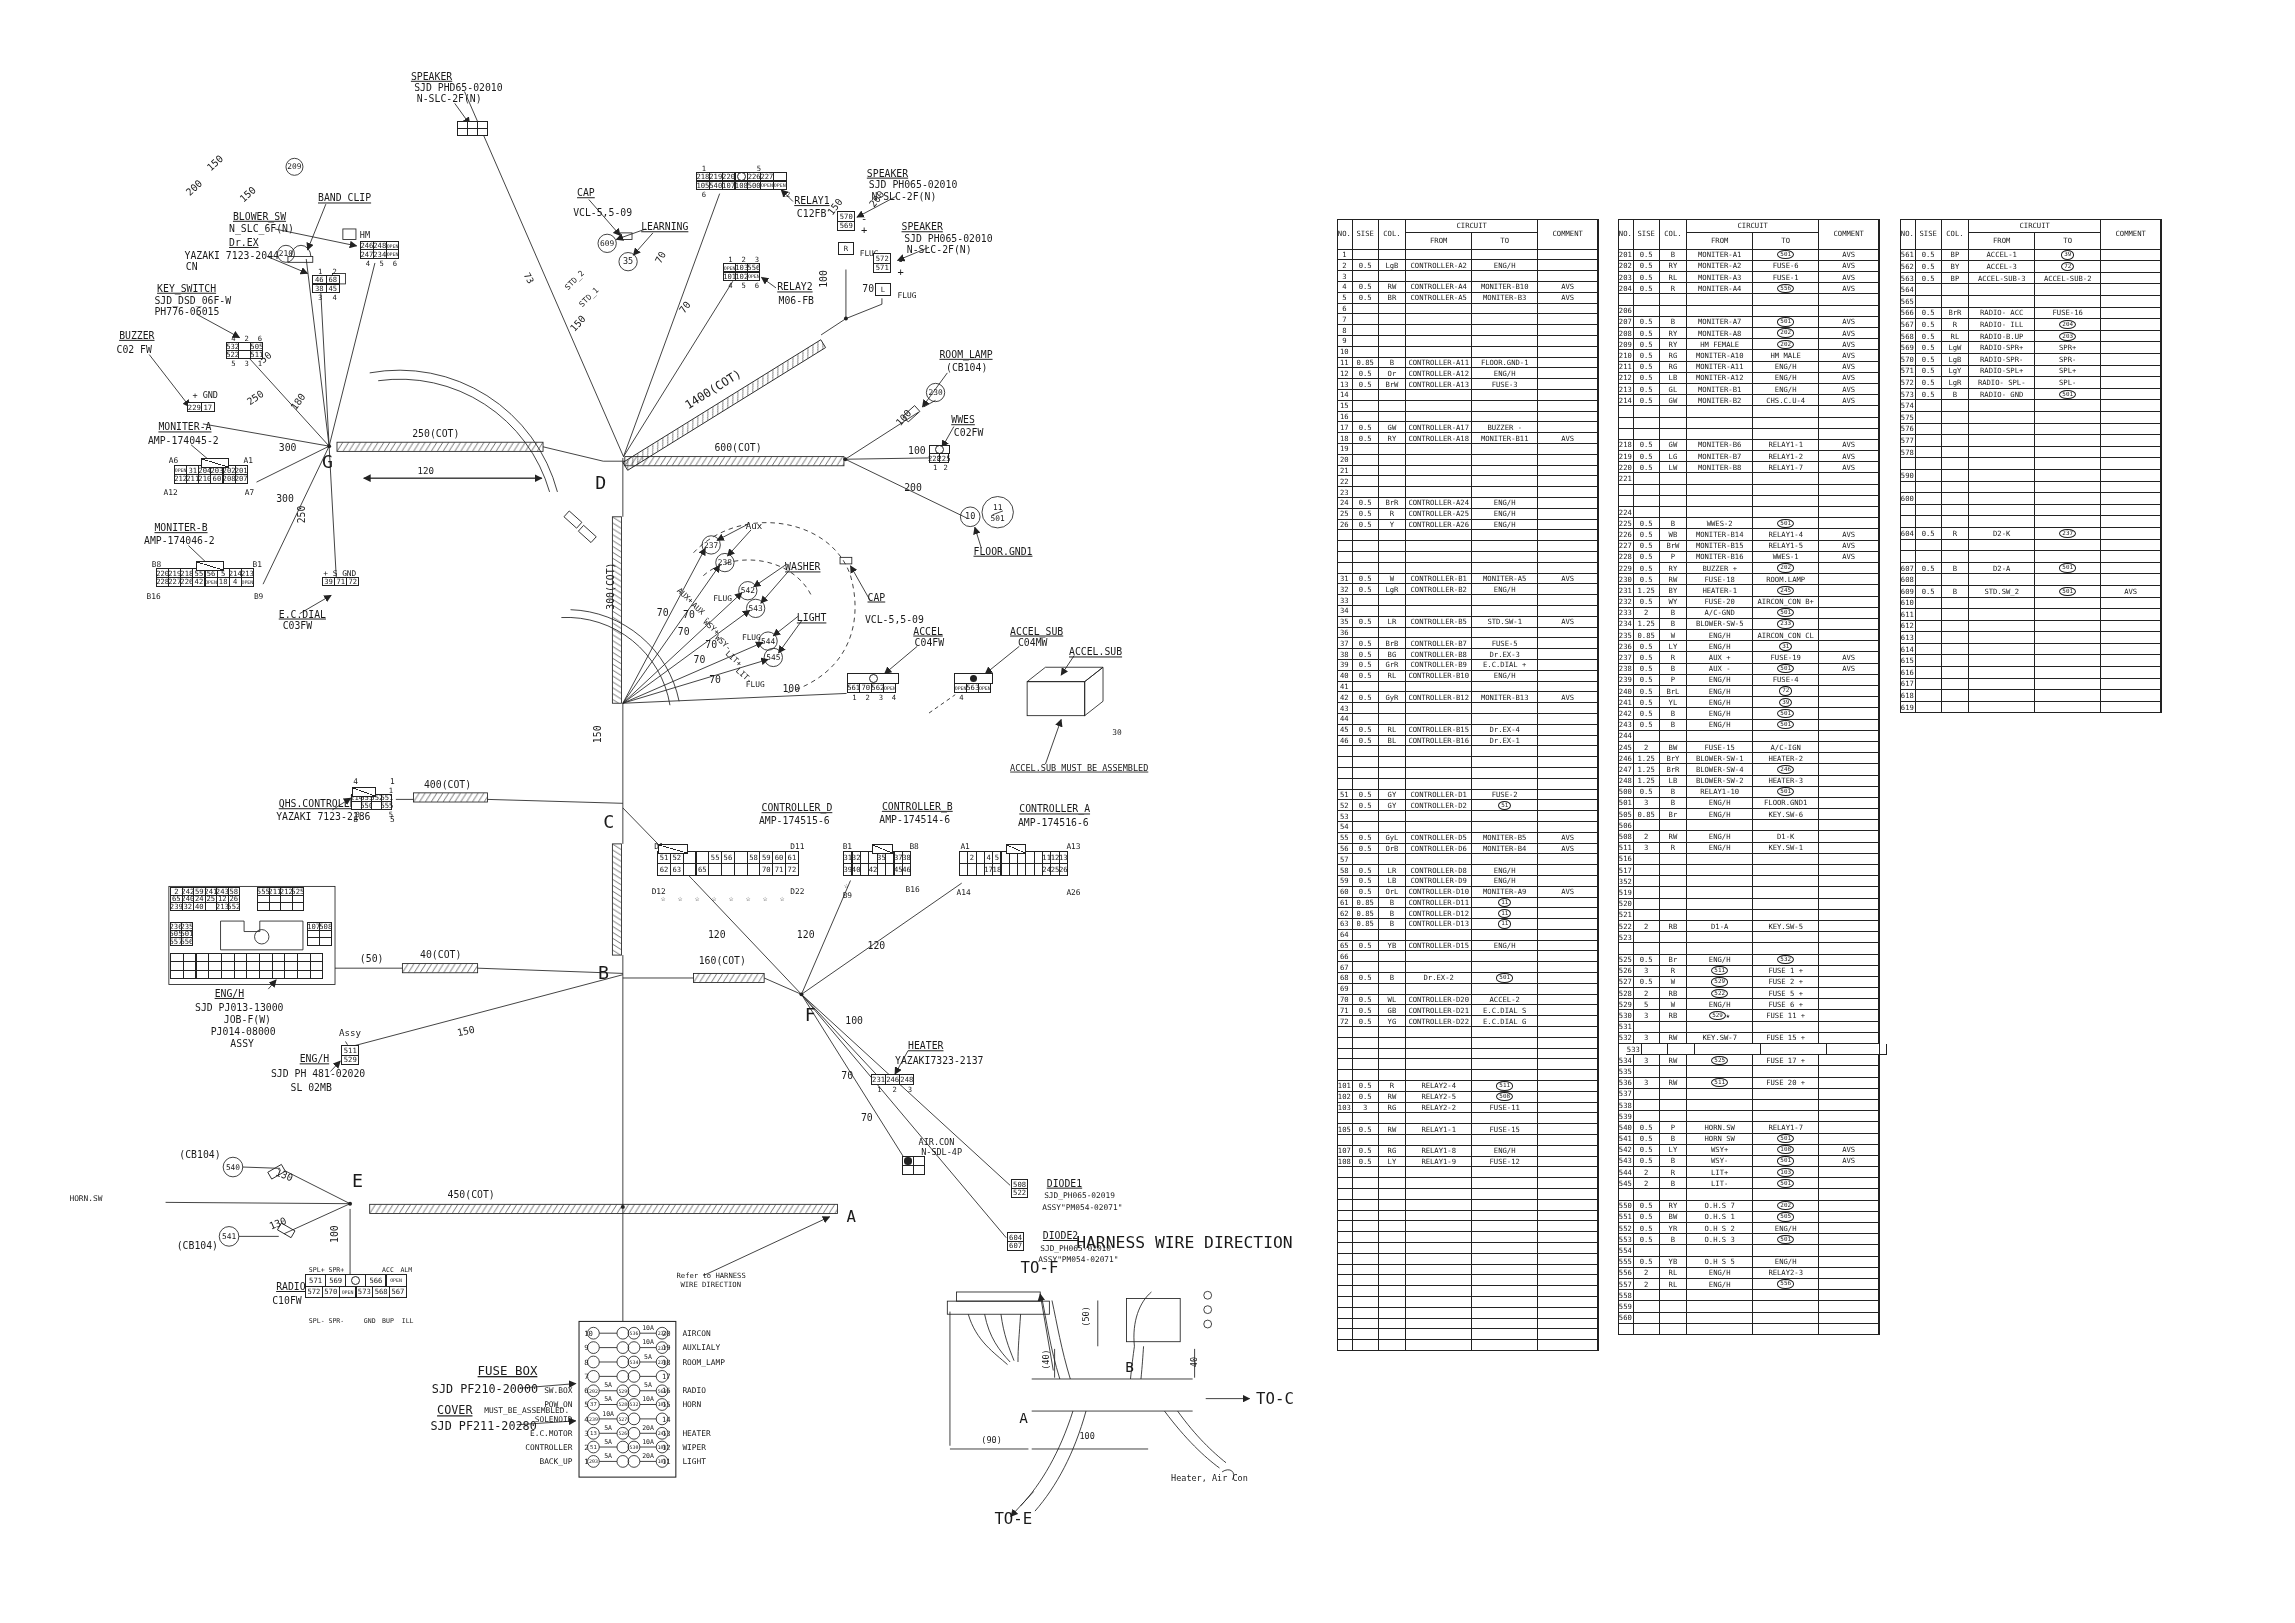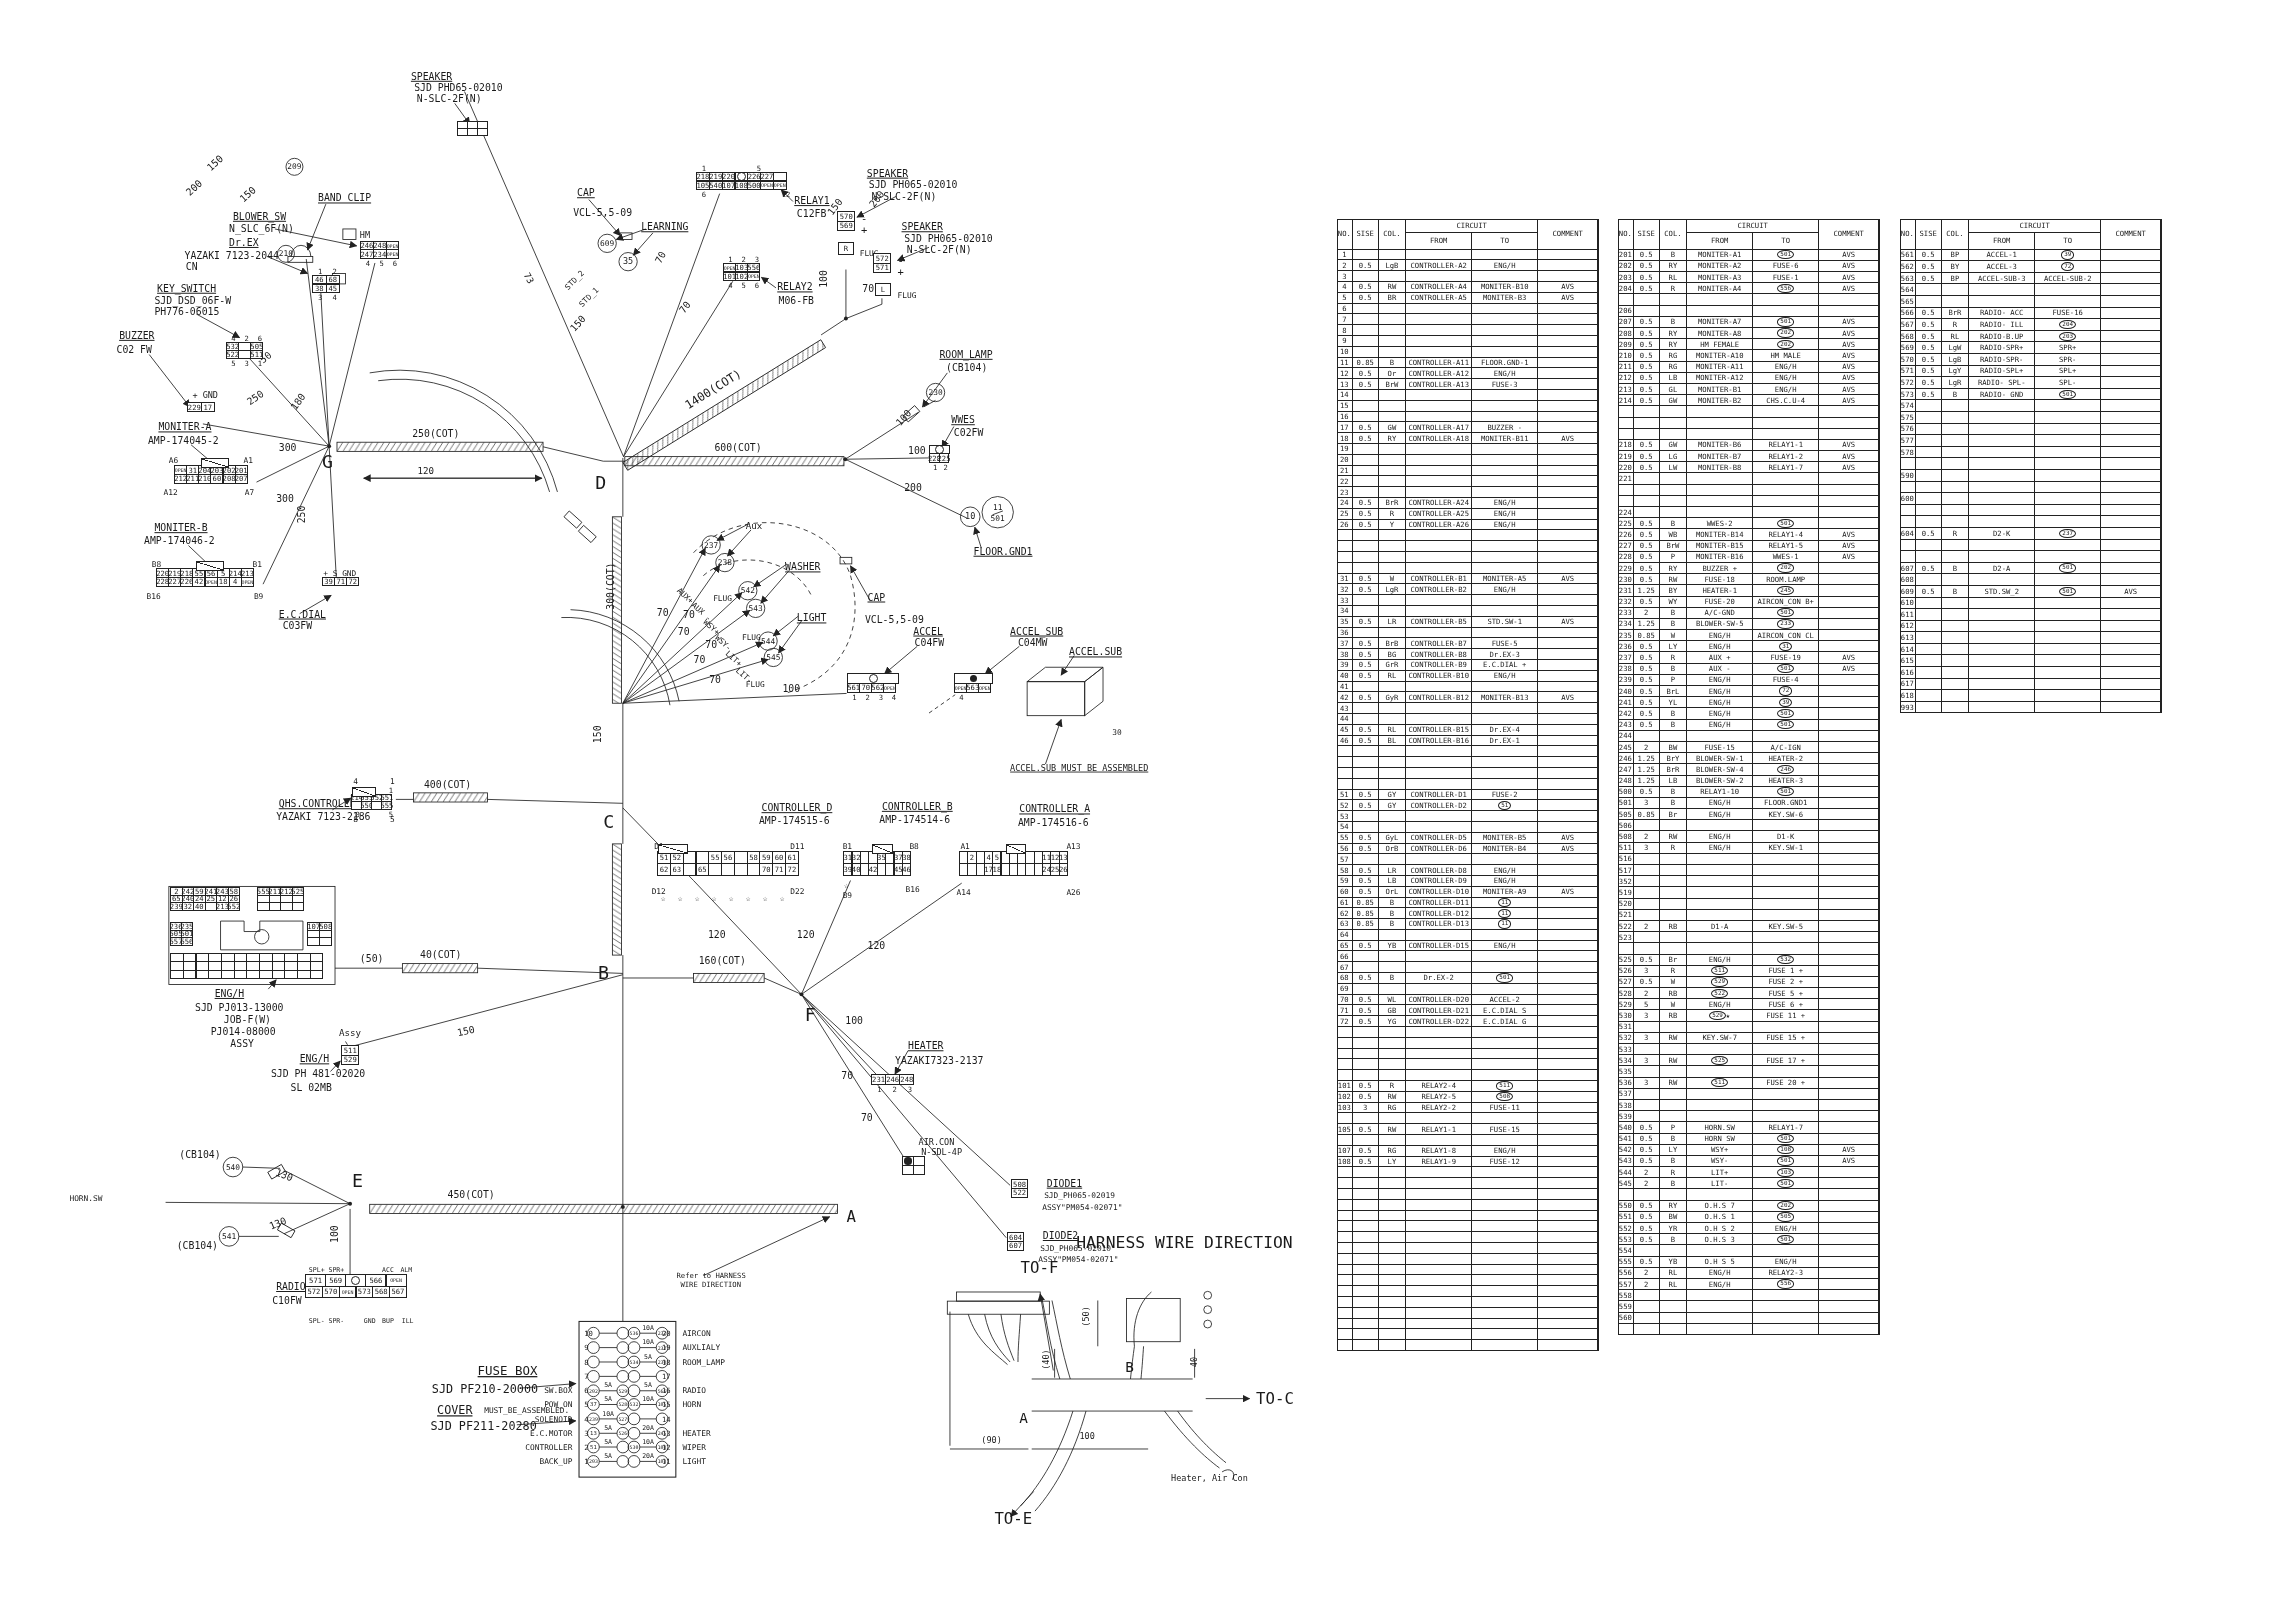--- a/index.html
+++ b/index.html
@@ -2606,21 +2606,21 @@
           <span></span>
         </div>
         <div class="trow" style="grid-template-columns: 15.7px 26px 27.5px 66px 66px 60px; height: 11.2px;">
           <span>532</span>
           <span>3</span>
           <span>RW</span>
           <span>KEY.SW-7</span>
           <span>FUSE 15  +</span>
           <span></span>
         </div>
-        <div class="trow" style="grid-template-columns: 15.7px 26px 27.5px 66px 66px 60px; height: 11.2px;">
+        <div class="trow" style="grid-template-columns: 15.7px 26px 27.5px 66px 66px 60px; height: 11.2px; padding-left: 8px;">
           <span>533</span>
           <span></span>
           <span></span>
           <span></span>
           <span></span>
           <span></span>
         </div>
         <div class="trow" style="grid-template-columns: 15.7px 26px 27.5px 66px 66px 60px; height: 11.2px;">
           <span>534</span>
           <span>3</span>
@@ -3177,21 +3177,21 @@
         </div>
         <div class="trow" style="grid-template-columns: 15.7px 26px 27.5px 66px 66px 60px; height: 11.6px;">
           <span>618</span>
           <span></span>
           <span></span>
           <span></span>
           <span></span>
           <span></span>
         </div>
         <div class="trow" style="grid-template-columns: 15.7px 26px 27.5px 66px 66px 60px; height: 11.6px;">
-          <span>993</span>
+          <span>619</span>
           <span></span>
           <span></span>
           <span></span>
           <span></span>
           <span></span>
         </div>
         <div class="frame"></div>
       </div>
     </div>
 </div>

